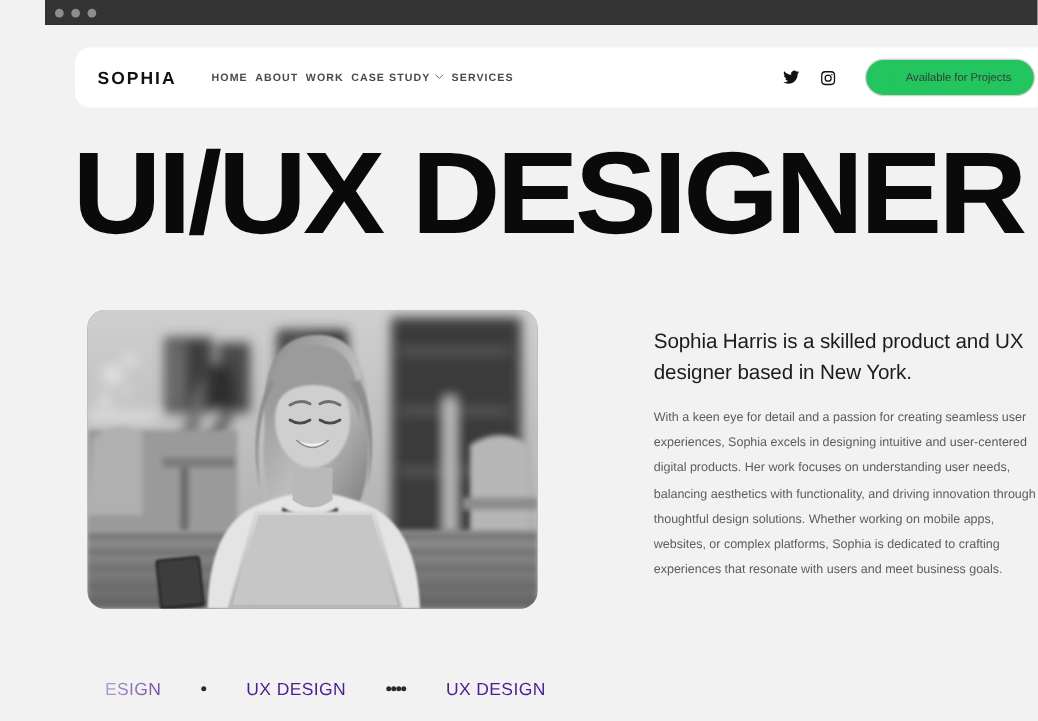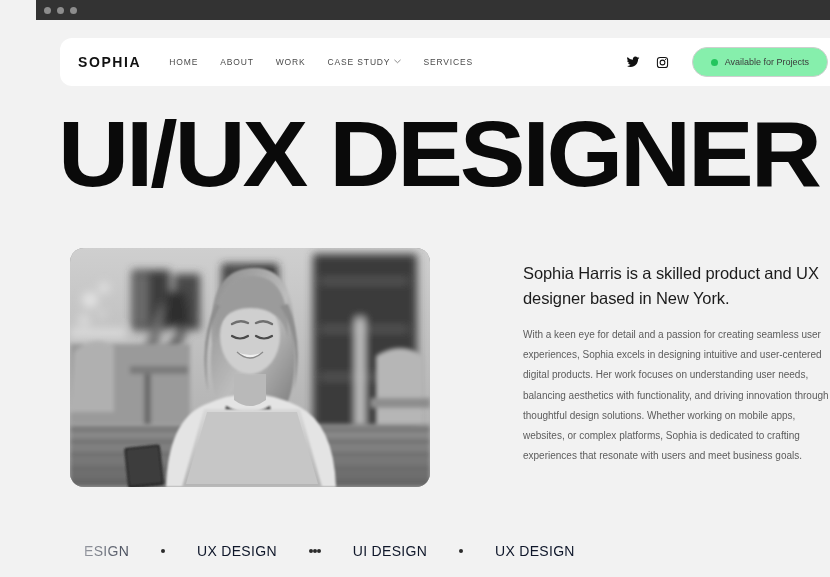--- a/index.html
+++ b/index.html
@@ -27,36 +27,36 @@
     width: 782px; height: 48px;
     background: #ffffff;
     border-radius: 12px;
     display: flex; align-items: center;
     padding: 0 14px 0 18px;
   }
   .logo {
     font-size: 14px; font-weight: 700; color: #111111;
     letter-spacing: 1.6px;
   }
-  .navlinks { display: flex; gap: 22px; margin-left: 28px; }
+  .navlinks { display: flex; gap: 6px; margin-left: 28px; font-weight: bold; }
   .navlink {
     font-size: 8.5px; color: #4a4a4a; letter-spacing: 0.85px;
     text-transform: uppercase; white-space: nowrap;
     display: flex; align-items: center; gap: 4px; cursor: pointer;
   }
   .chev { display: inline-block; width: 7px; height: 7px; position: relative; top: -1px; }
   .chev svg { display: block; }
 
   .navright { margin-left: auto; display: flex; align-items: center; gap: 14px; }
   .sicon { width: 15px; height: 15px; display: flex; align-items: center; justify-content: center; cursor: pointer; }
   .availbtn {
     display: flex; align-items: center; justify-content: center; gap: 7px;
     height: 30px; padding: 0 18px;
     border: 1px solid #cfcfcf; border-radius: 16px;
-    background: #86efac; cursor: pointer;
+    background: #22c55e; cursor: pointer;
     margin-left: 8px;
   }
   .greendot { width: 7px; height: 7px; border-radius: 50%; background: #24c55e; }
   .availtxt { font-size: 9px; color: #3a3a3a; white-space: nowrap; }
 
   
   .hero {
     position: absolute; top: 108px; left: 22px;
     width: 790px;
     font-size: 93px;
@@ -99,21 +99,21 @@
   .marquee {
     position: absolute; left: 0; top: 530px;
     width: 830px; height: 42px;
     display: flex; align-items: center;
     overflow: hidden;
     -webkit-mask-image: linear-gradient(to right, rgba(0,0,0,0) 0px, rgba(0,0,0,1) 120px, rgba(0,0,0,1) 690px, rgba(0,0,0,0) 820px);
             mask-image: linear-gradient(to right, rgba(0,0,0,0) 0px, rgba(0,0,0,1) 120px, rgba(0,0,0,1) 690px, rgba(0,0,0,0) 820px);
   }
   .mtrack { display: flex; align-items: center; gap: 0; padding-left: 16px; white-space: nowrap; }
   .mitem {
-    font-size: 14px; color: #0f172a;
+    font-size: 14px; color: #4c1d95;
     letter-spacing: 0.3px; text-transform: uppercase;
     padding: 0 32px;
   }
   .msep { width: 4px; height: 4px; border-radius: 50%; background: #2b2b2b; flex: 0 0 auto; }
 </style>
 </head>
 <body>
 
 <div id="app">
 
@@ -289,19 +289,18 @@
   <div class="body">With a keen eye for detail and a passion for creating seamless user experiences, Sophia excels in designing intuitive and user-centered digital products. Her work focuses on understanding user needs, balancing aesthetics with functionality, and driving innovation through thoughtful design solutions. Whether working on mobile apps, websites, or complex platforms, Sophia is dedicated to crafting experiences that resonate with users and meet business goals.</div>
 
   <div class="marquee">
     <div class="mtrack">
       <span class="mitem">ESIGN</span>
       <span class="msep"></span>
       <span class="mitem">UX DESIGN</span>
       <span class="msep"></span>
       <span class="msep"></span>
       <span class="msep"></span>
-      <span class="mitem">UI DESIGN</span>
       <span class="msep"></span>
       <span class="mitem">UX DESIGN</span>
     </div>
   </div>
 
 </div>
 
 </body></html>

